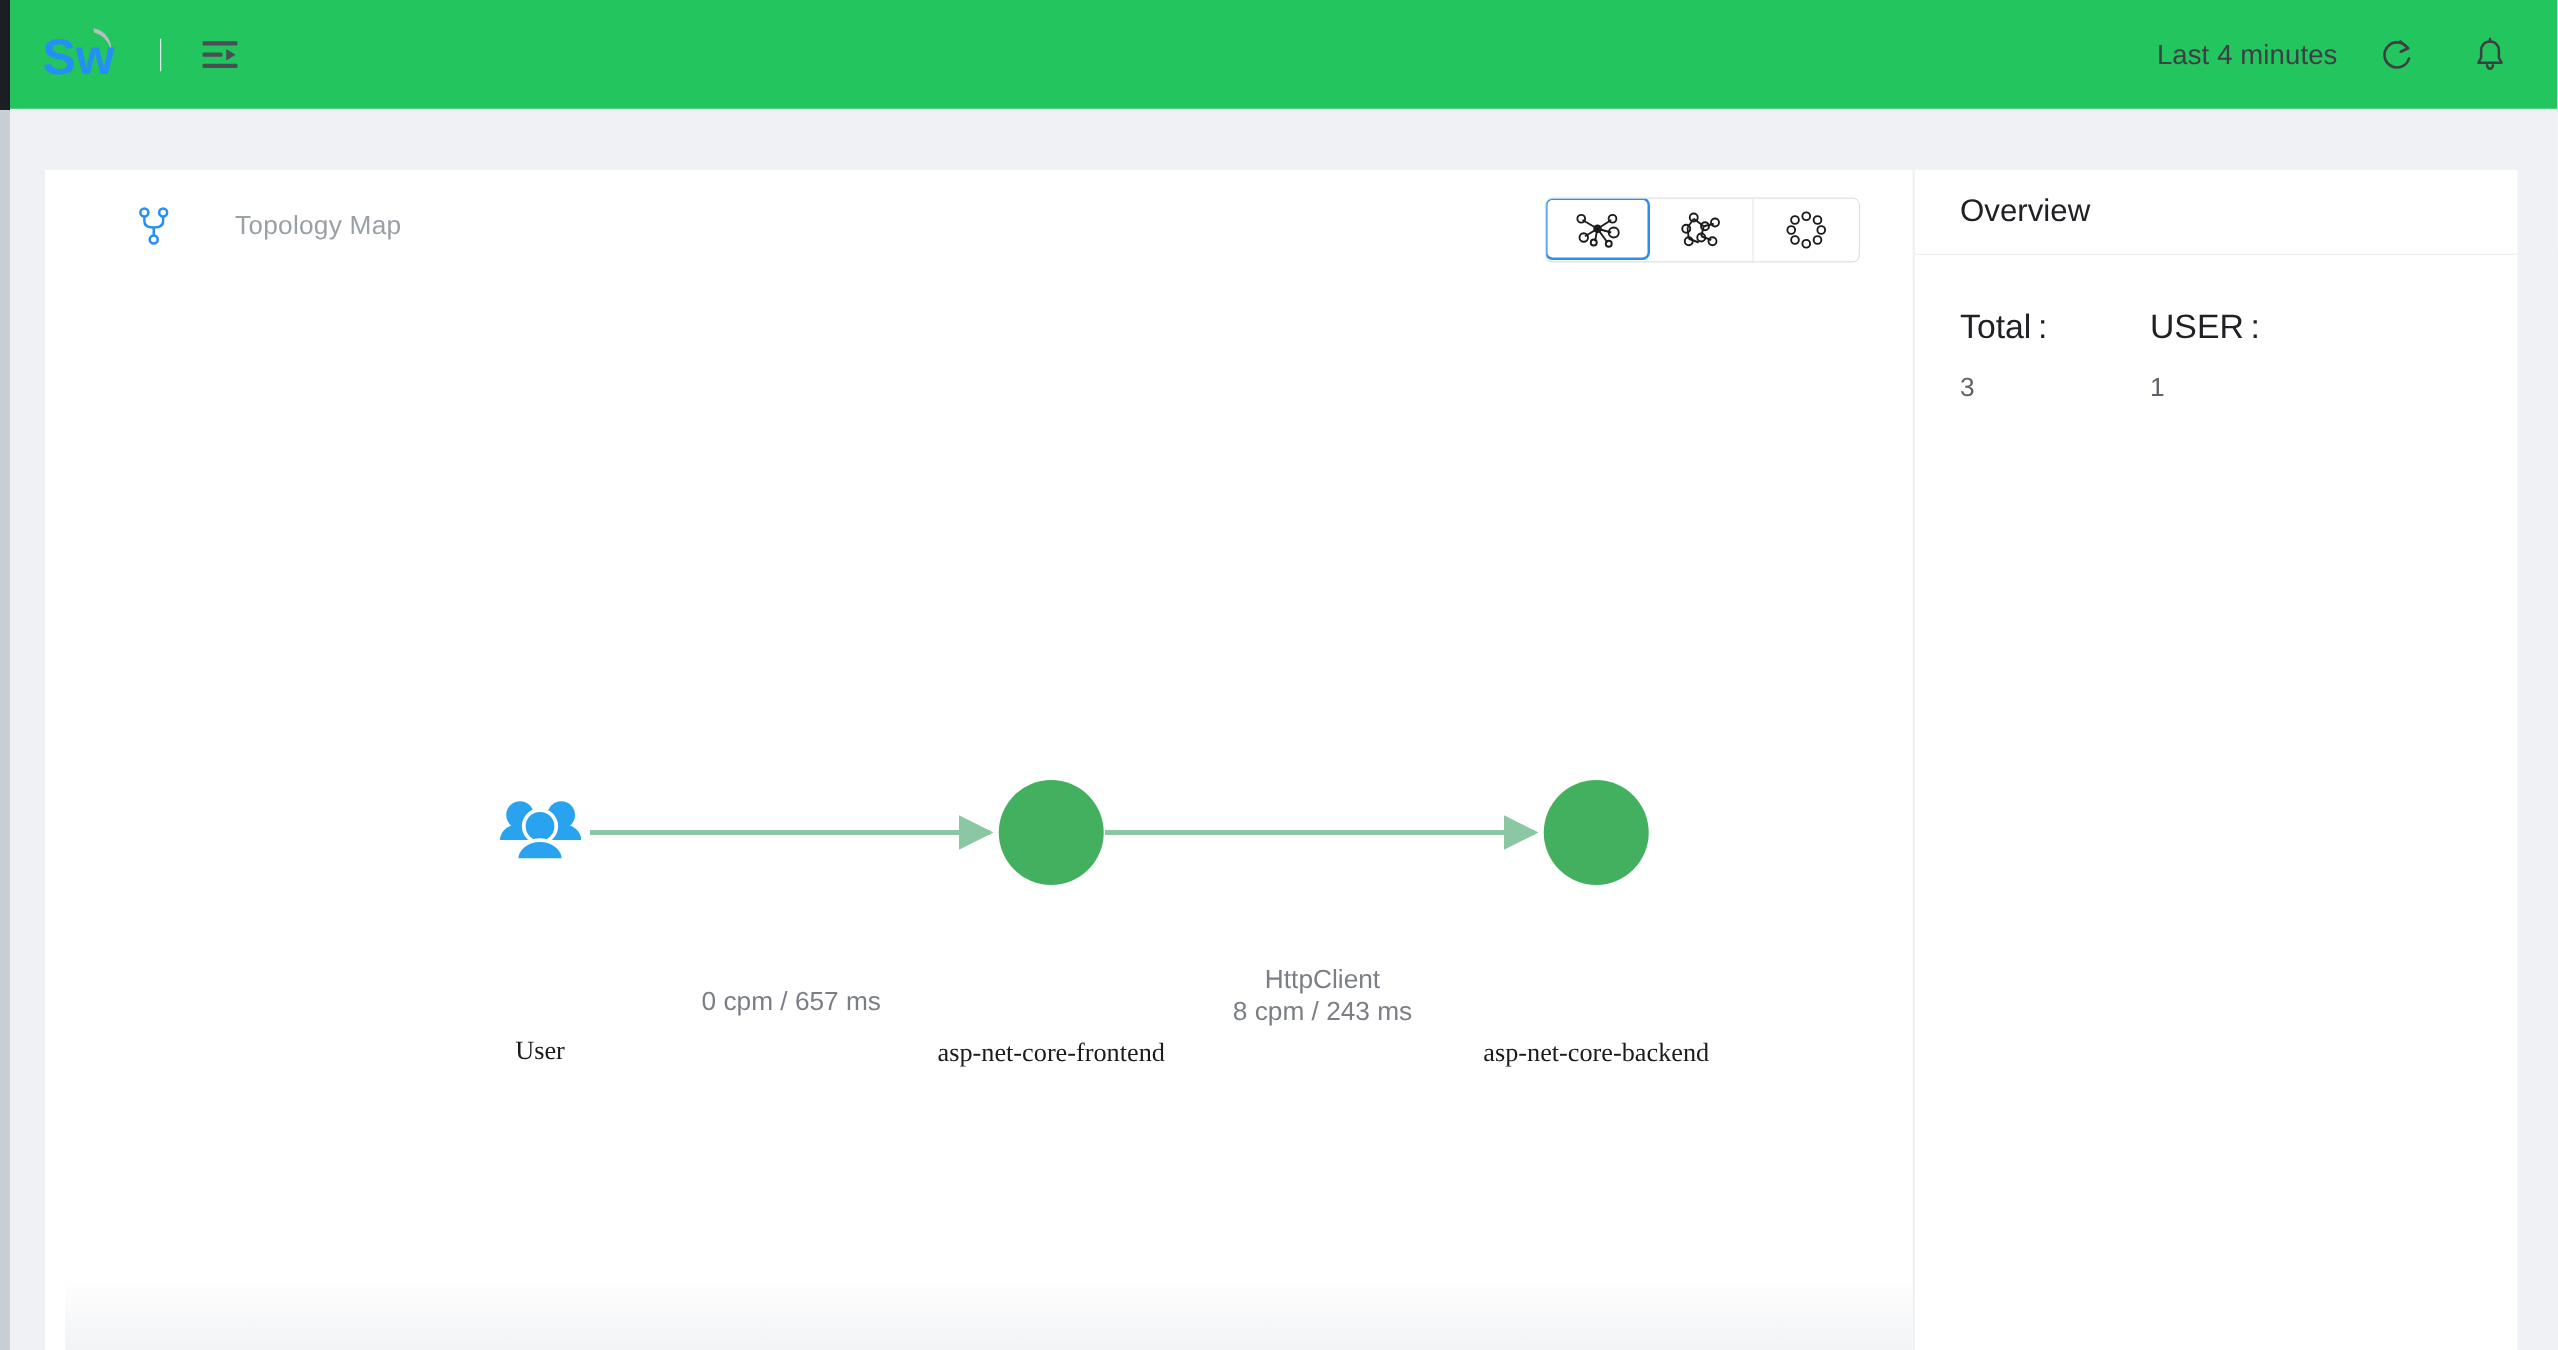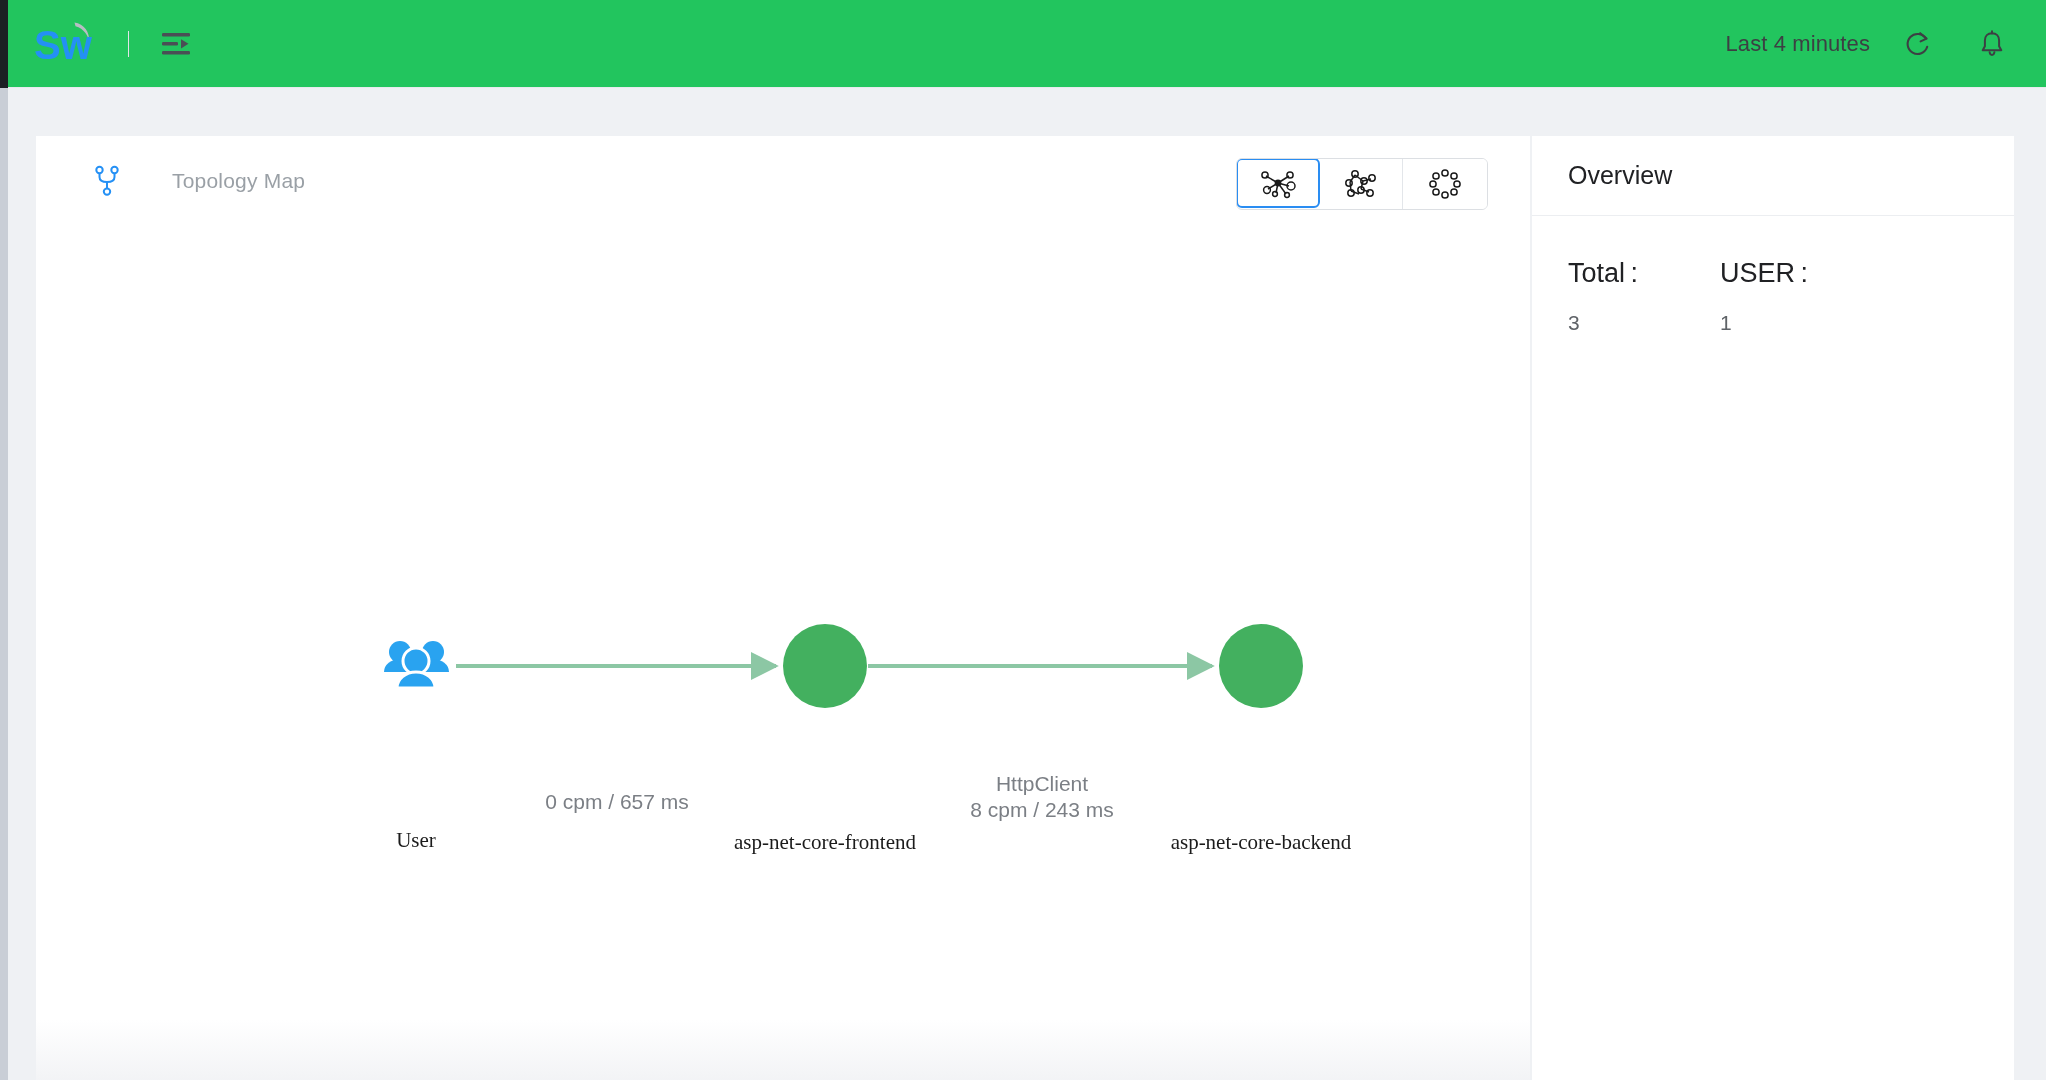--- a/index.html
+++ b/index.html
@@ -66,20 +66,21 @@
     cursor: pointer; border-radius: 4px;
   }
   .icon-btn svg { display: block; }
 
   
   .topo-card {
     position: absolute; left: 36px; top: 136px;
     width: 1494px; height: 944px;
     background: #ffffff;
     overflow: hidden;
+    padding-left: 16px;
   }
   .topo-header {
     position: relative;
     height: 90px;
     display: flex; align-items: center;
     padding: 0 18px 0 58px;
   }
   .topo-title-wrap { display: flex; align-items: center; }
   .topo-icon { width: 26px; height: 34px; display:block; margin-right: 52px; }
   .topo-title {
@@ -141,21 +142,21 @@
     line-height: 1.25;
   }
 
   
   .overview-card {
     position: absolute; left: 1532px; top: 136px;
     width: 482px; height: 944px;
     background: #ffffff;
   }
   .overview-header {
-    height: 80px;
+    height: 68px;
     display: flex; align-items: center;
     padding-left: 36px;
     border-bottom: 1px solid #eceef1;
   }
   .overview-title { font-size: 25px; color: #202124; }
   .overview-body { padding: 42px 0 0 36px; }
   .stat-row { display: flex; }
   .stat {
     display: flex; flex-direction: column;
   }

